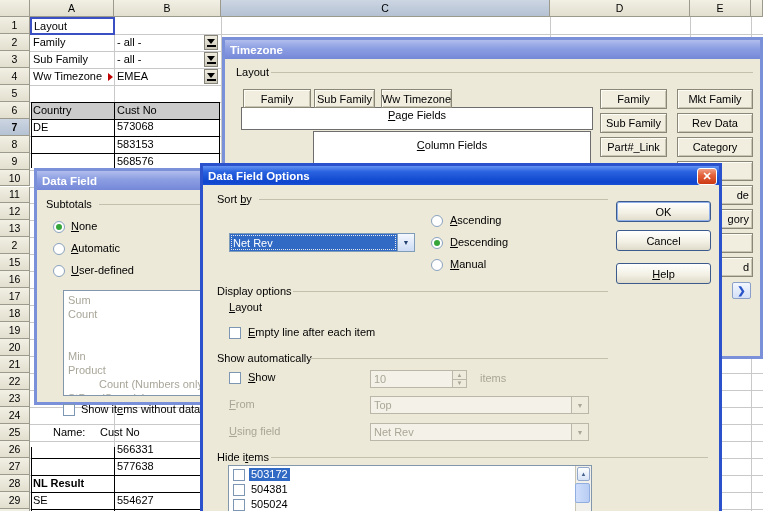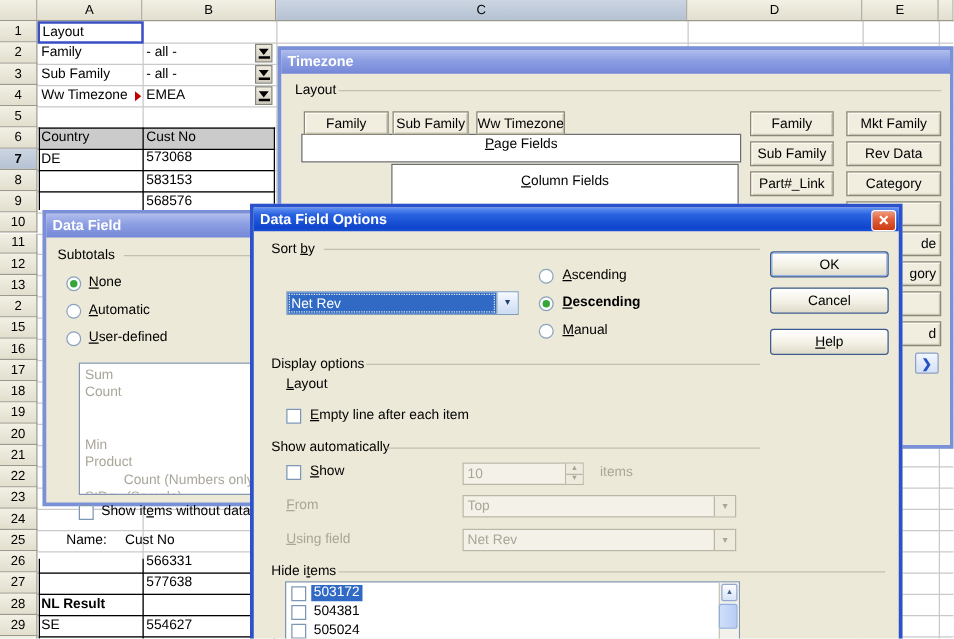--- a/index.html
+++ b/index.html
@@ -273,21 +273,21 @@
     <span class="grouplabel" style="left:14px;top:27px">Sort <u>b</u>y</span>
     <div class="groupline" style="left:56px;top:33px;width:349px"></div>
     <div class="combo sel" style="left:26px;top:67px;width:186px;height:19px">
       <span class="ctxt">Net Rev</span>
       <span class="carr">▼</span>
     </div>
     <div id="dfo-sort-radios">
         <div class="radio" style="left: 228px; top: 49px; width: 12px; height: 12px;"></div>
         <div class="lbl" style="left: 247px; top: 48px;"><u>A</u>scending</div>
         <div class="radio sel" style="left: 228px; top: 71px; width: 12px; height: 12px;"></div>
-        <div class="lbl" style="left: 247px; top: 70px; font-weight: bold;"><u>D</u>escending</div>
+        <div class="lbl" style="left: 247px; top: 70px;"><u>D</u>escending</div>
         <div class="radio" style="left: 228px; top: 93px; width: 12px; height: 12px;"></div>
         <div class="lbl" style="left: 247px; top: 92px;"><u>M</u>anual</div>
       </div>
     <div id="dfo-actions">
         <div class="xpbtn def" style="left: 413px; top: 35px; width: 95px; height: 21px;">OK</div>
         <div class="xpbtn" style="left: 413px; top: 64px; width: 95px; height: 21px;">Cancel</div>
         <div class="xpbtn" style="left: 413px; top: 97px; width: 95px; height: 21px;"><u>H</u>elp</div>
       </div>
 
     <span class="grouplabel" style="left:14px;top:119px">Display options</span>

